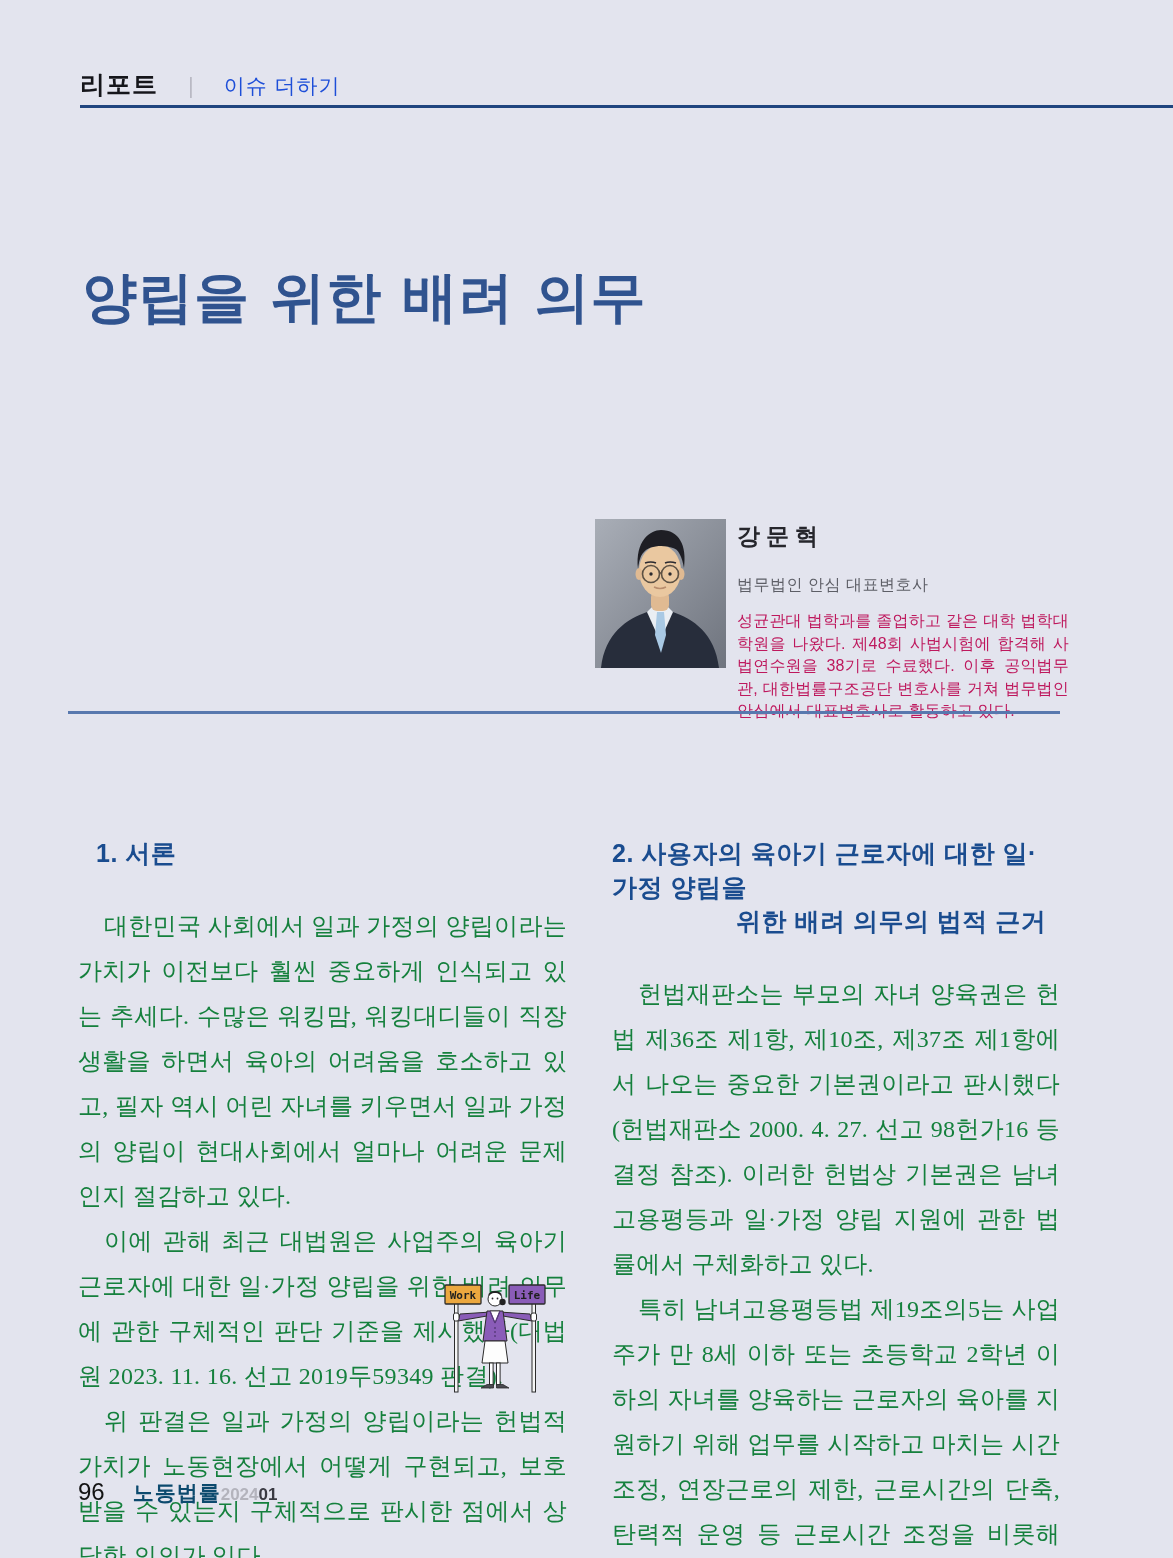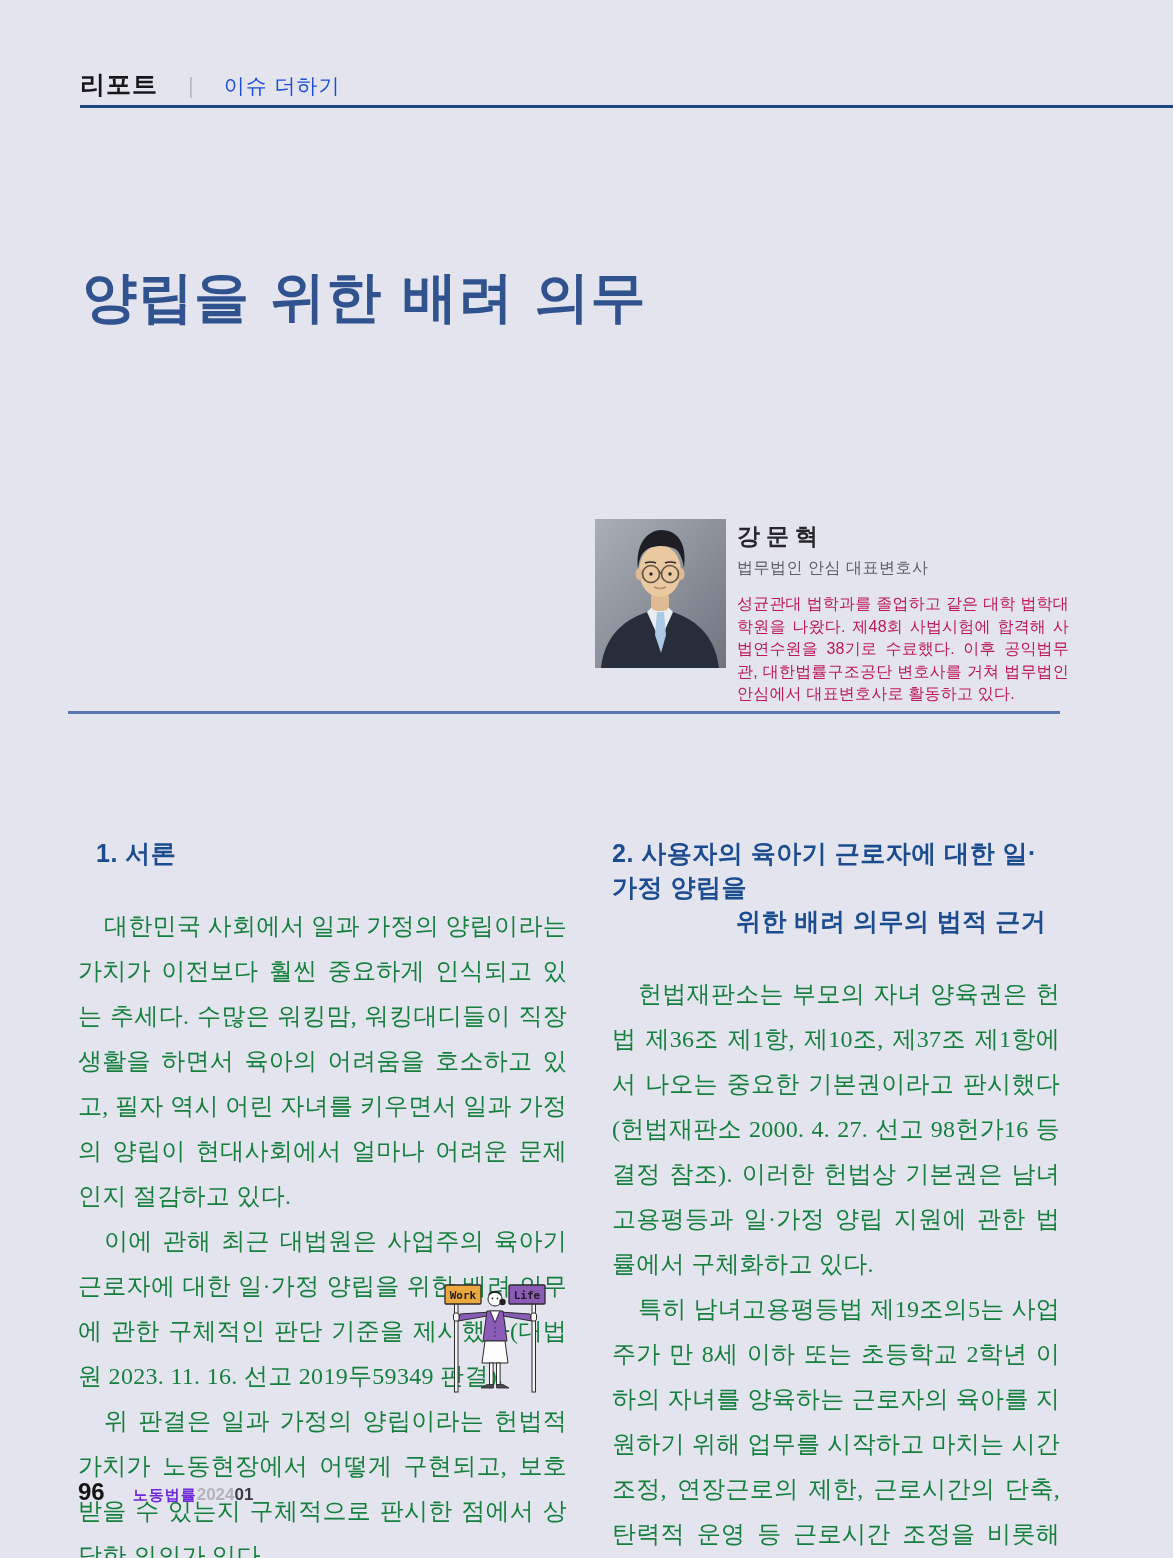--- a/index.html
+++ b/index.html
@@ -18,21 +18,21 @@
   .article-title{
     position:absolute;left:82px;top:252px;width:960px;
     font-family:"DejaVu Serif","Liberation Serif",serif;
     font-size:55px;line-height:90px;font-weight:600;
     color:#30538f;letter-spacing:1px;
   }
   
   .author-photo{position:absolute;left:595px;top:519px;width:131px;height:149px;}
   .author-info{position:absolute;left:737px;top:521px;width:332px;}
   .author-name{font-size:23px;font-weight:700;color:#26262c;letter-spacing:6px;}
-  .author-role{font-size:16px;color:#5d5e66;margin-top:6px;letter-spacing:0.5px;}
+  .author-role{font-size:16px;color:#5d5e66;margin-top:23px;letter-spacing:0.5px;}
   .author-bio{
     font-size:16px;color:#be185d;line-height:22.5px;margin-top:14px;
     text-align:justify;letter-spacing:0.2px;
   }
   
   .mid-rule{position:absolute;left:68px;top:711px;width:992px;height:3px;background:#5878ae;}
   
   .col{position:absolute;top:836px;}
   .col-left{left:78px;width:489px;}
   .col-right{left:612px;width:448px;}
@@ -46,22 +46,22 @@
   .sec-body p{
     margin:0;font-family:"Liberation Serif","DejaVu Serif",serif;
     font-size:24px;line-height:45px;color:#15803d;
     text-align:justify;text-indent:26px;letter-spacing:0.3px;
   }
   
   .worklife{position:absolute;left:444px;top:1283px;width:102px;height:118px;}
   .worklife text{font-family:"DejaVu Sans Mono","Liberation Mono",monospace;font-weight:700;}
   
   .footer{position:absolute;left:78px;top:1478px;display:flex;align-items:baseline;}
-  .page-num{font-size:24px;font-weight:700;color:#141414;}
-  .mag-name{font-size:15px;font-weight:700;color:#6d28d9;margin-left:28px;letter-spacing:1px;}
+  .page-num{font-size:24px;font-weight:400;color:#141414;}
+  .mag-name{font-size:21px;font-weight:700;color:#0c4a6e;margin-left:28px;letter-spacing:1px;}
   .issue-year{font-size:17px;font-weight:600;color:#b3b3bc;margin-left:0;}
   .issue-month{font-size:17px;font-weight:800;color:#3a3a42;}
 </style>
 </head>
 <body>
 
 <div class="kicker">
   <span class="kicker-cat">리포트</span>
   <span class="kicker-sep">|</span>
   <span class="kicker-sub">이슈 더하기</span>

